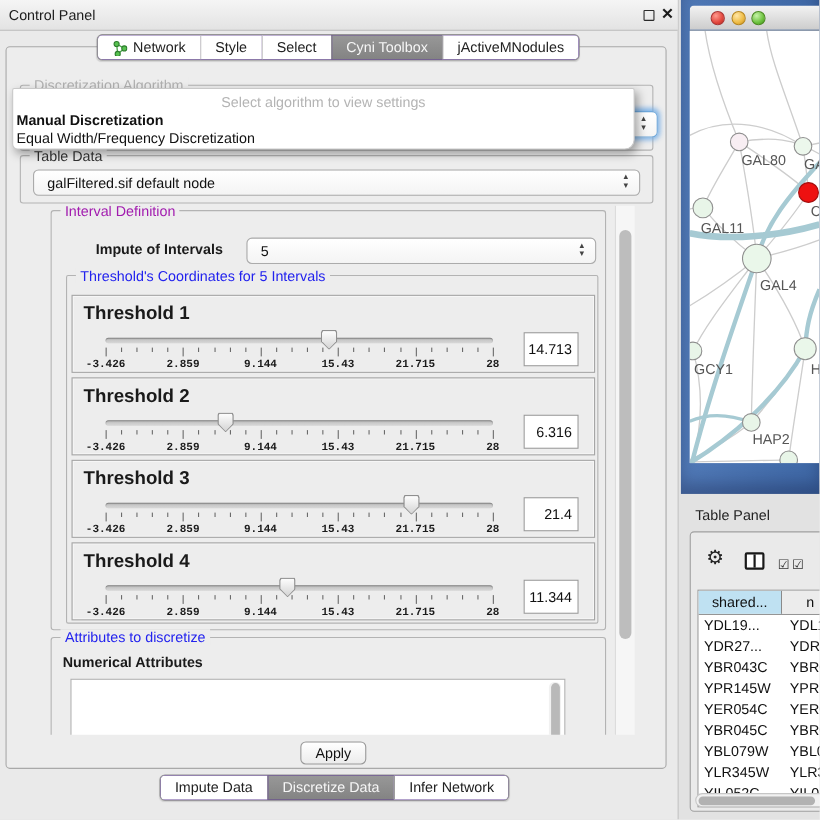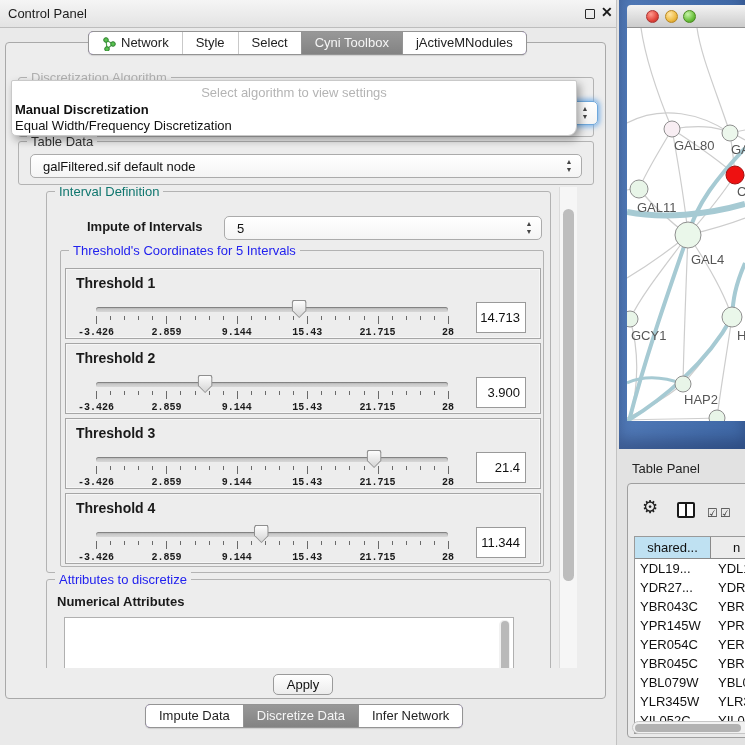--- a/index.html
+++ b/index.html
@@ -22,39 +22,39 @@
   .seg-item.sep { border-left:1px solid #c9c9c9; }
   .seg-item.hard { border-left:1px solid #949494; }
   .seg-item.selected { background:linear-gradient(#989898,#838383); color:#f6f6f6; }
   .top-tabs { left:88px; top:31px; }
   .bottom-tabs { left:145px; top:704px; }
   .net-icon { width:14px; height:14px; display:inline-block; }
 
   
   .groupbox { position:absolute; border:1px solid #b3b3b3; border-radius:3px; }
   .group-title { position:absolute; top:-8px; left:8px; background:#ededed; padding:0 4px; font-size:13px; white-space:nowrap; }
-  .t-green { color:#0f766e;text-align:right; }
+  .t-green { color:#a21caf;text-align:right; }
   .t-blue  { color:#2222ee; }
   .t-gray  { color:#b0b0b0; }
   .t-dark  { color:#333; }
 
   
   .combo { position:absolute; background:linear-gradient(#ffffff,#f4f4f4); border:1px solid #ababab; border-radius:5px; height:24px; font-size:13px; color:#111; }
   .combo .val { position:absolute; left:12px; top:4px; }
   .combo .stepper { position:absolute; right:7px; top:3px; width:10px; font-size:7px; line-height:8px; color:#444; text-align:center; }
   .combo.focused { border-color:#6fa8dc; box-shadow:0 0 5px 2px rgba(110,170,230,0.85); }
 
   
   .scroll-view { position:absolute; left:7px; top:144px; width:546px; height:481px; overflow:hidden; }
   .vscroll { position:absolute; left:553px; top:144px; width:18px; height:481px; background:#f6f6f6; border-left:1px solid #dcdcdc; }
   .vscroll .thumb { position:absolute; left:3px; top:22px; width:11px; height:372px; background:#bdbdbd; border-radius:6px; }
 
   
   .th-panel { position:absolute; width:476px; height:71px; border:1px solid #a6a6a6; background:#ededed; box-shadow:inset 0 0 0 1px #f6f6f6; }
-  .th-label { position:absolute; left:10px; top:6px; font-size:14px; font-weight:bold; color:#1a1a1a; }
+  .th-label { position:absolute; left:10px; top:6px; font-size:17px; font-weight:bold; color:#1a1a1a; }
   .th-track { position:absolute; left:30px; width:352px; top:38px; height:5px; border-radius:3px; background:linear-gradient(#bcbcbc,#d8d8d8); box-shadow:inset 0 1px 1px rgba(0,0,0,0.35); }
   .th-thumb { position:absolute; top:-7px; width:15px; height:18px; transform:translateX(-50%); clip-path:polygon(8% 0%,92% 0%,100% 12%,100% 58%,50% 100%,0% 58%,0% 12%); background:#8f8f8f; }
   .th-thumb i { position:absolute; inset:1px; clip-path:polygon(8% 0%,92% 0%,100% 12%,100% 58%,50% 100%,0% 58%,0% 12%); background:linear-gradient(#fdfdfd,#d4d4d4); }
   .th-ticks { position:absolute; left:30px; width:352px; top:47px; height:22px;font-family:Liberation Mono, monospace; }
   .tick { position:absolute; top:0; width:1px; background:#6a6a6a; }
   .tick.minor { height:4px; }
   .tick.major { height:8px; }
   .tick-label { position:absolute; top:11px; transform:translateX(-50%); font-size:10px; font-weight:bold; color:#1a1a1a; white-space:nowrap; }
   .th-value { position:absolute; left:410px; top:33px; width:50px; height:31px; background:#fff; border:1px solid #9a9a9a; font-size:13px; color:#111; text-align:right; padding:7px 5px 0 0; }
 
@@ -219,21 +219,21 @@
                     <span class="tick minor" style="left: 92%;"></span>
                     <span class="tick minor" style="left: 96%;"></span>
                     <span class="tick major" style="left: 100%;"></span>
                     <span class="tick-label" style="left: 0%;">-3.426</span>
                     <span class="tick-label" style="left: 20%;">2.859</span>
                     <span class="tick-label" style="left: 40%;">9.144</span>
                     <span class="tick-label" style="left: 60%;">15.43</span>
                     <span class="tick-label" style="left: 80%;">21.715</span>
                     <span class="tick-label" style="left: 100%;">28</span>
                   </div>
-                  <div class="th-value">3.900</div>
+                  <div class="th-value">6.316</div>
                 </div>
                 <div class="th-panel" style="left: 4px; top: 167px;">
                   <div class="th-label">Threshold 3</div>
                   <div class="th-track">
                     <div class="th-thumb" style="left: 78.9983%;">
                       <i></i>
                     </div>
                   </div>
                   <div class="th-ticks">
                     <span class="tick major" style="left: 0%;"></span>

